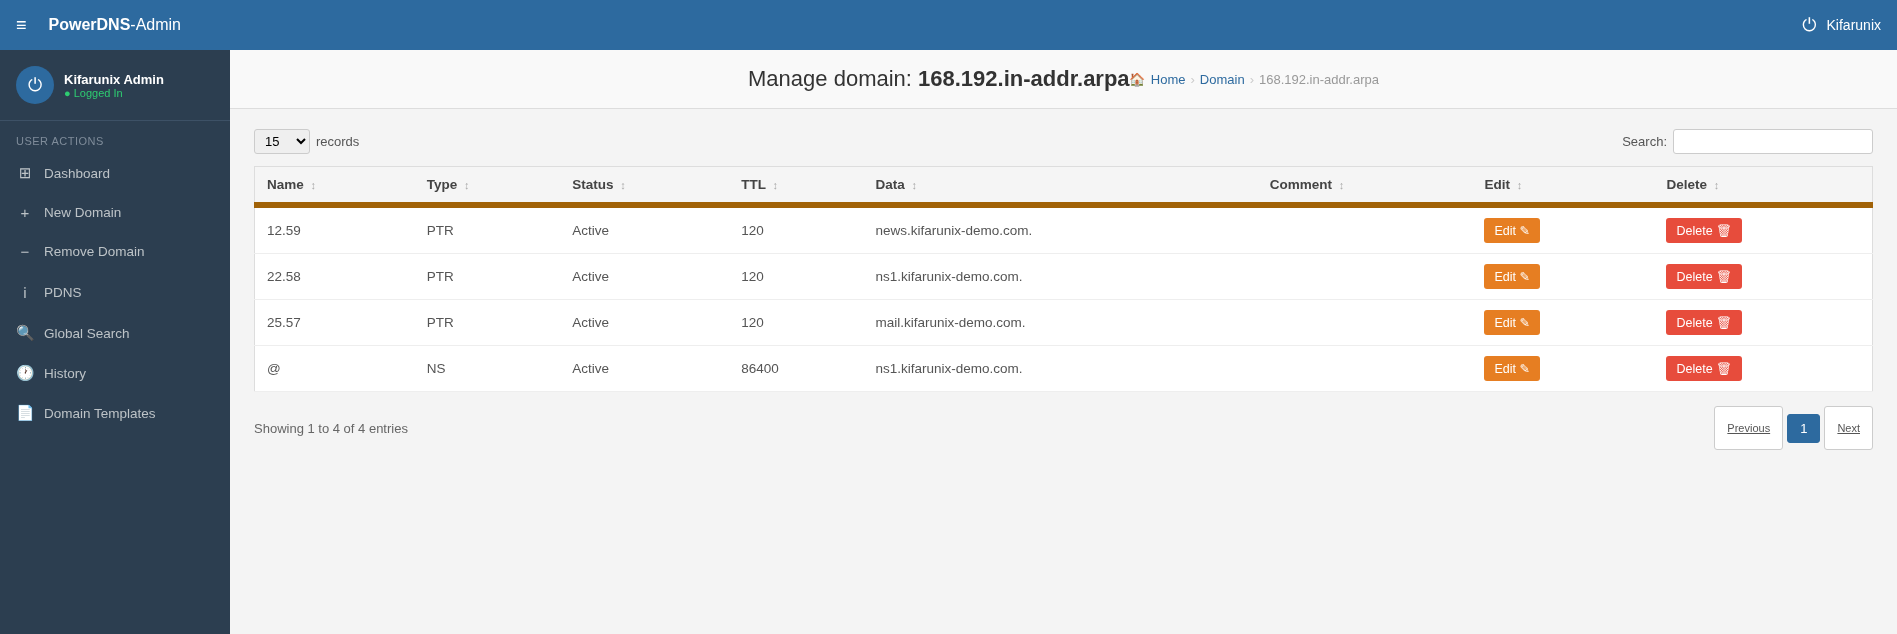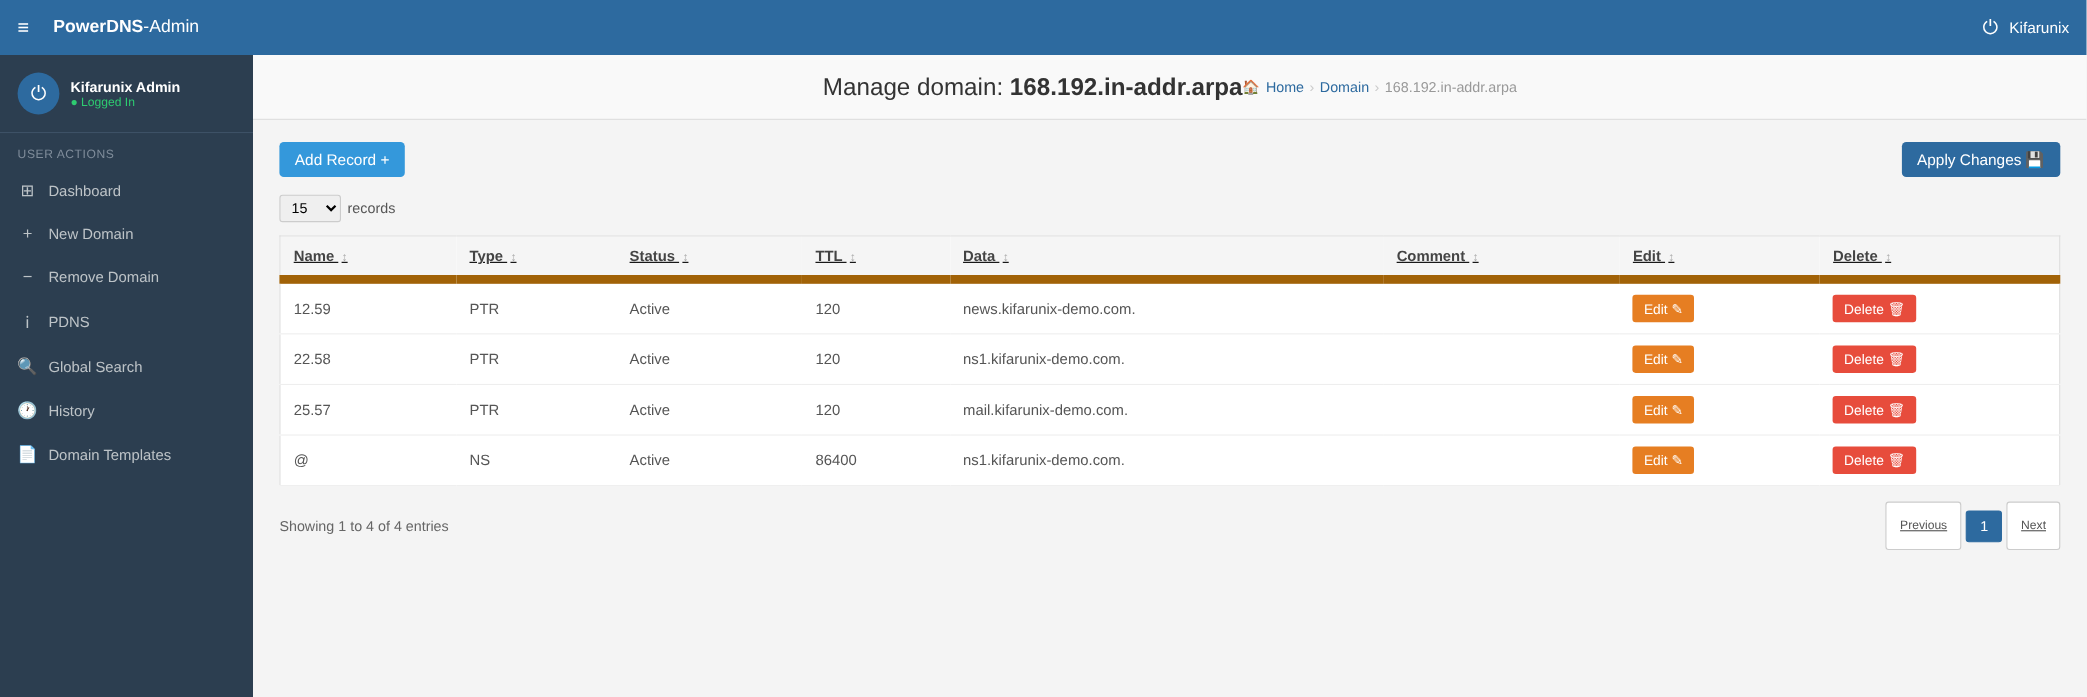--- a/index.html
+++ b/index.html
@@ -114,21 +114,21 @@
     .search-box input {
       border: 1px solid #ccc; border-radius: 3px; padding: 4px 8px; font-size: 13px; width: 200px;
     }
 
     
     .data-table {
       width: 100%; border-collapse: collapse; background: white;
       border: 1px solid #ddd; font-size: 13.5px;
     }
     .data-table thead tr {
-      background: #f5f5f5; border-bottom: 8px solid #a16207; text-decoration: underline;
+      background: #f5f5f5; border-bottom: 6px solid #a16207;
     }
     .data-table thead th {
       padding: 10px 12px; text-align: left; font-weight: 600; color: #444;
       white-space: nowrap;
     }
     .data-table thead th .sort-icon { color: #aaa; font-size: 11px; margin-left: 3px; }
     .data-table tbody tr { border-bottom: 1px solid #eee; }
     .data-table tbody td { padding: 10px 12px; color: #555; }
 
     .btn-edit {
@@ -229,35 +229,35 @@
         <a href="#">Home</a>
         <span class="sep">›</span>
         <a href="#">Domain</a>
         <span class="sep">›</span>
         <span>168.192.in-addr.arpa</span>
       </div>
     </div>
 
     <div class="content-area content-relative">
 
-      <div class="toolbar">
-        <button class="btn-add-record">Add Record +</button>
-        <button class="btn-apply-changes">Apply Changes 💾</button>
-      </div>
 
       <div class="table-controls">
         <div class="records-selector">
           <select>
             <option>10</option>
             <option selected="">15</option>
             <option>25</option>
             <option>50</option>
             <option>100</option>
           </select>
           <span>records</span>
+        </div>
+        <div class="search-box">
+          <label>Search:</label>
+          <input type="text" value="" style="">
         </div>
       </div>
 
       <table class="data-table">
         <thead>
           <tr>
             <th>Name <span class="sort-icon">↕</span></th>
             <th>Type <span class="sort-icon">↕</span></th>
             <th>Status <span class="sort-icon">↕</span></th>
             <th>TTL <span class="sort-icon">↕</span></th>

